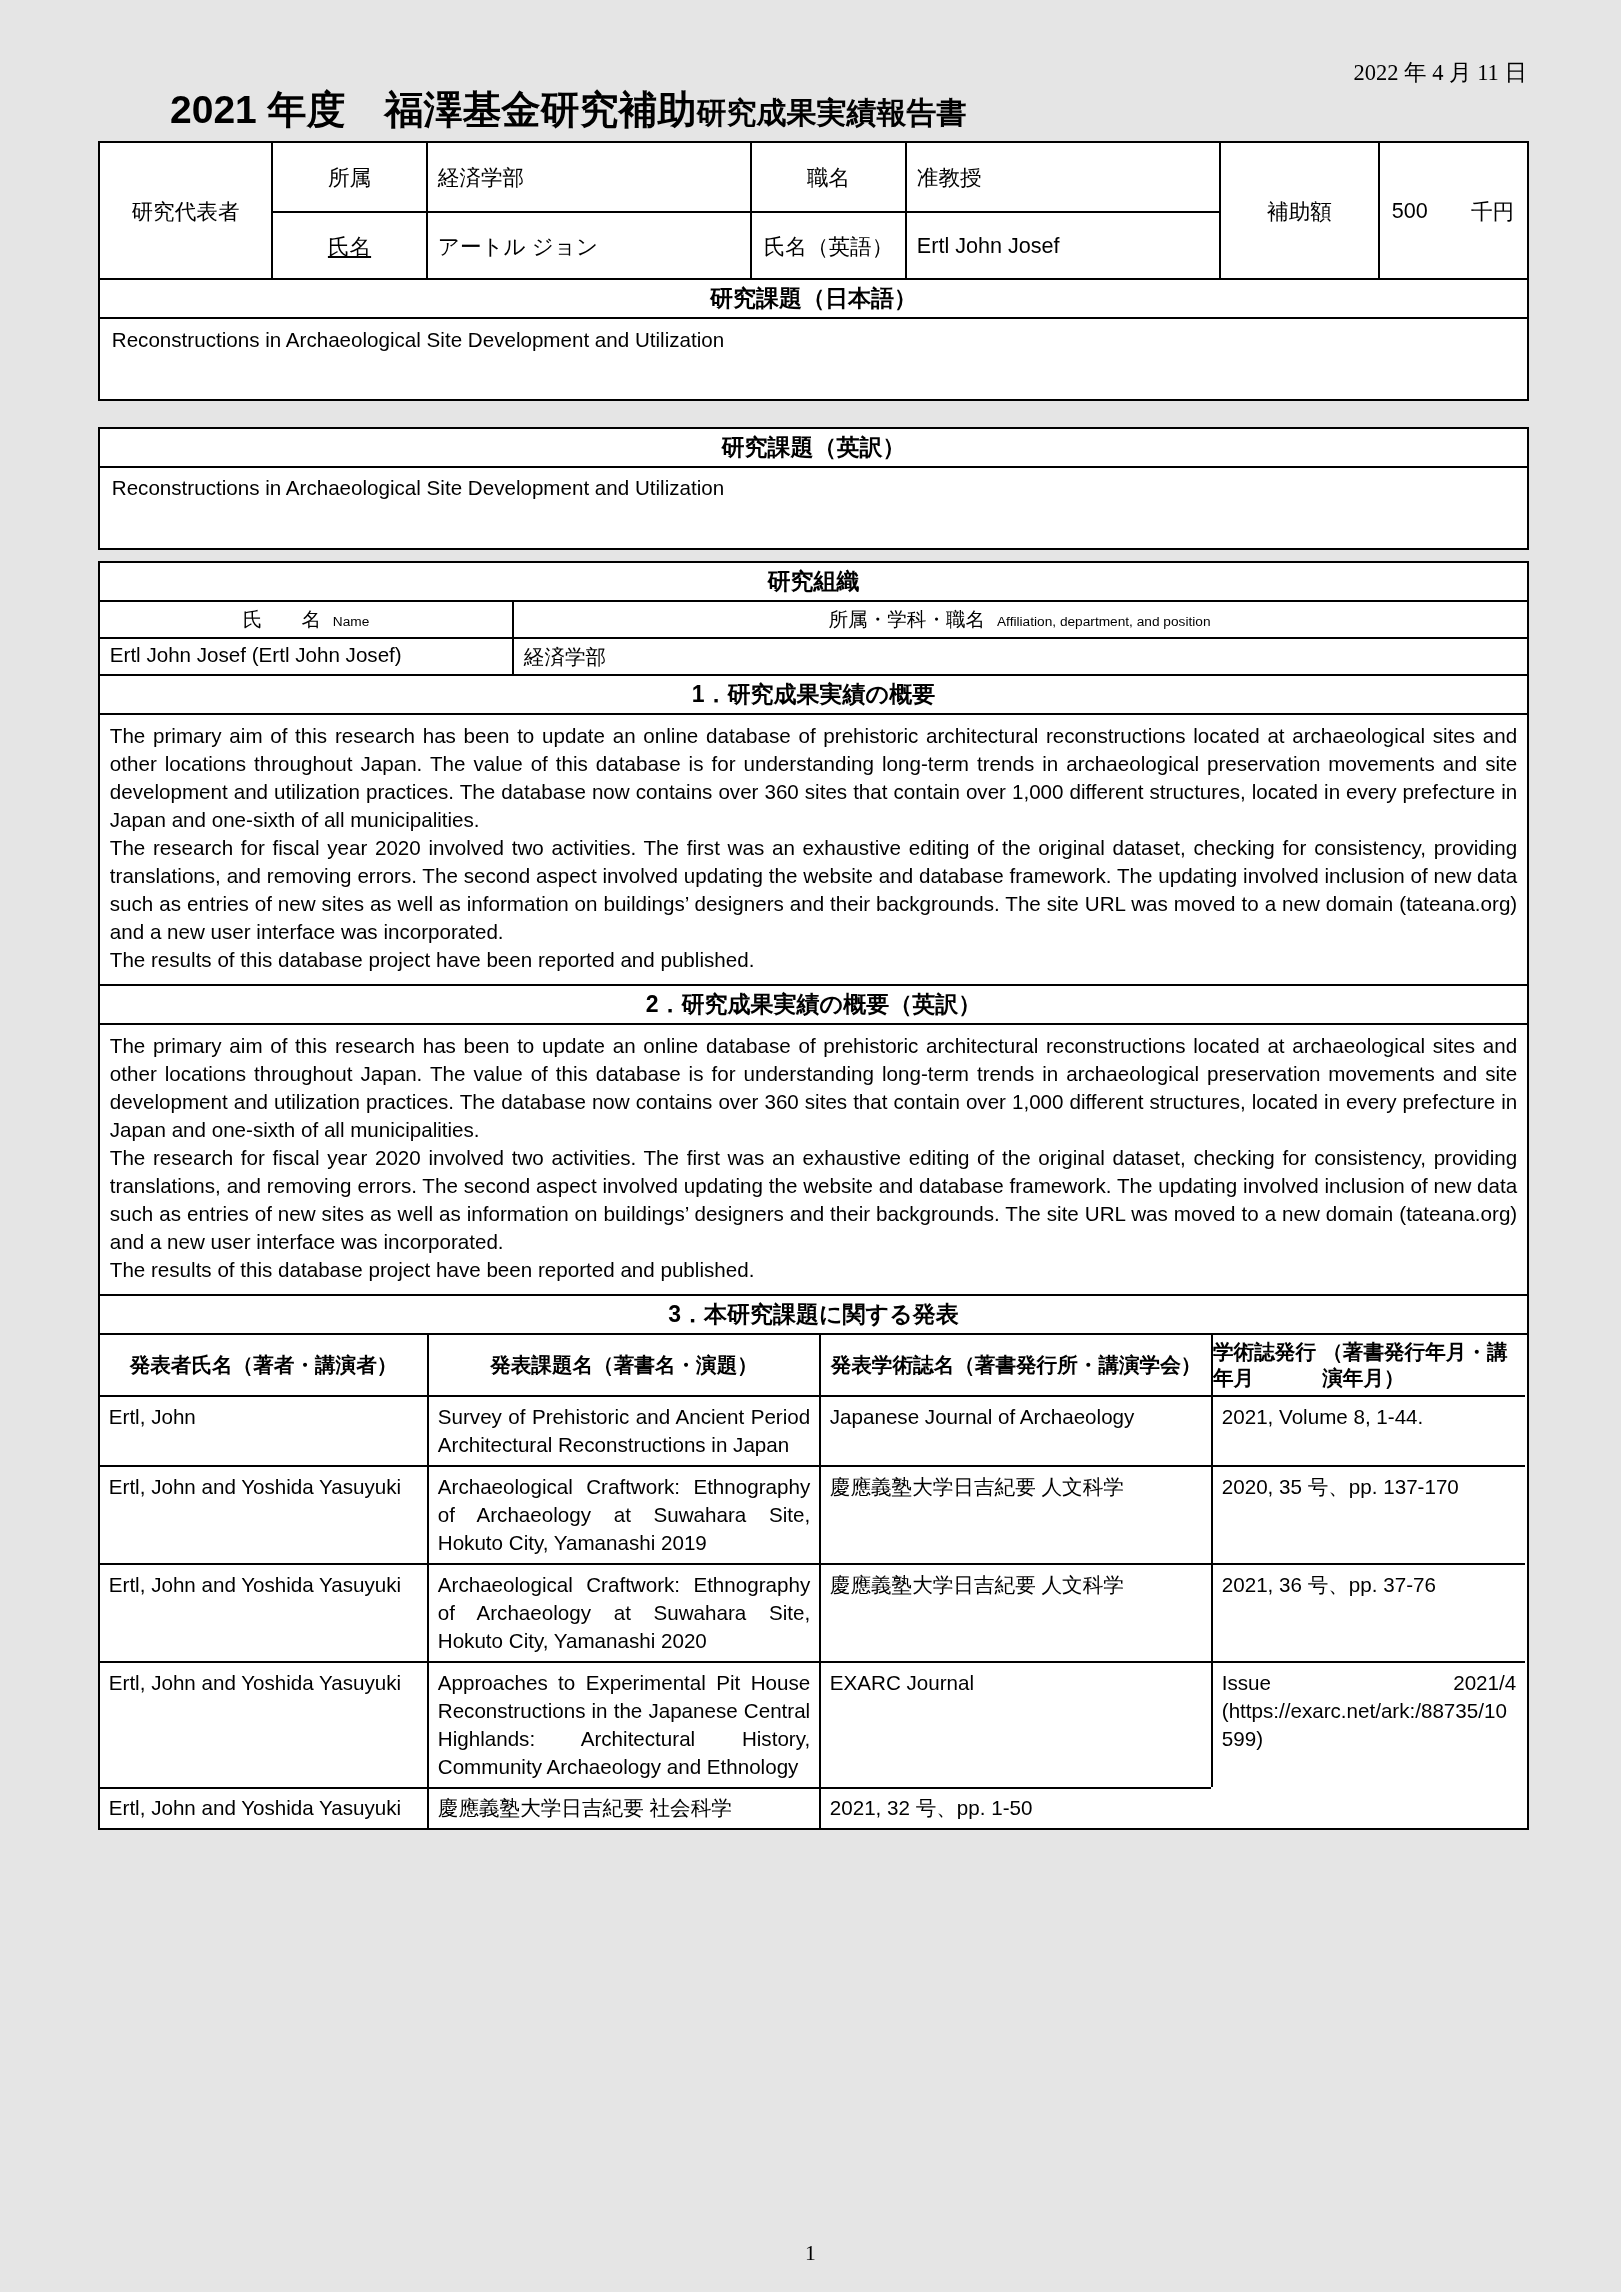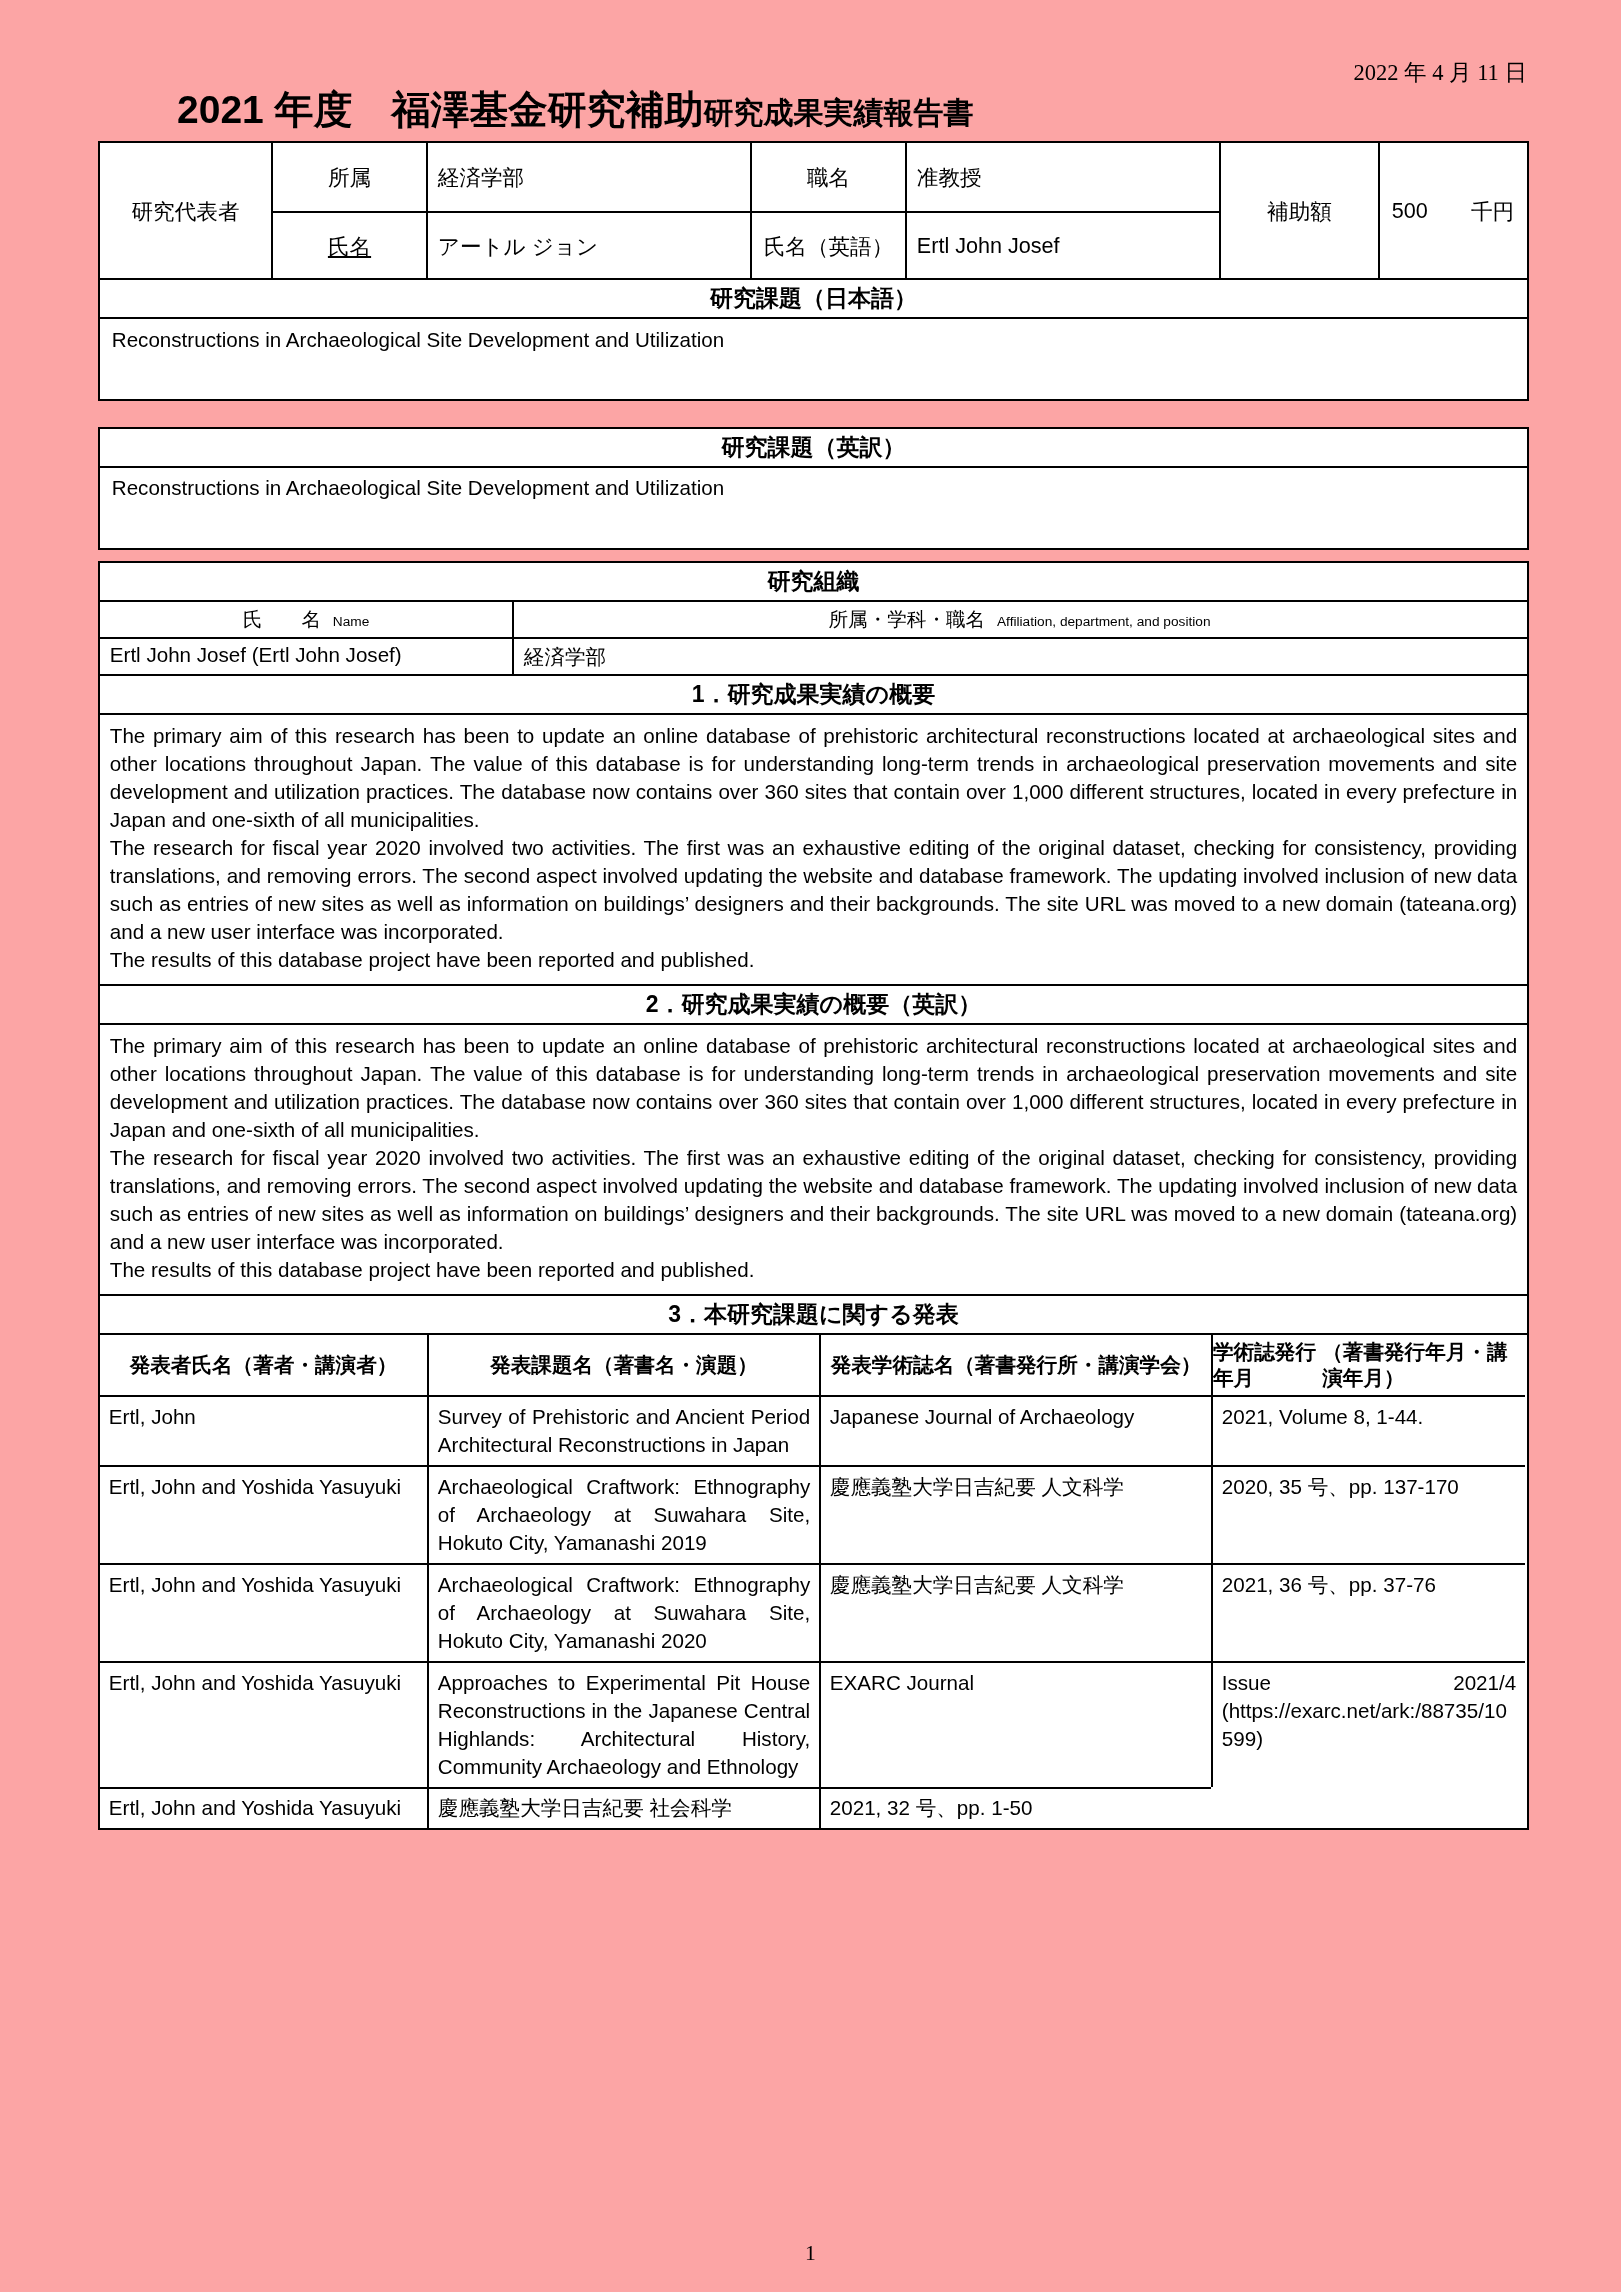--- a/index.html
+++ b/index.html
@@ -1,26 +1,26 @@
 <!DOCTYPE html>
 <html><head>
 <meta charset="utf-8">
 <style>
   * { margin:0; padding:0; box-sizing:border-box; }
   html,body { background:#ffffff; }
   .page {
-    width:1621px; height:2293px; position:relative; background:#fca5a5; color:#000;
+    width:1621px; height:2293px; position:relative; background:#e5e5e5; color:#000;
     font-family:"Liberation Sans","DejaVu Sans",sans-serif; overflow:hidden;
   }
   .content { position:absolute; left:98px; top:57px; width:1431px; }
 
   
   .doc-header { position:relative; height:84px; }
   .doc-date { position:absolute; top:0; right:2px; font-size:22.5px; font-family:"Liberation Serif","DejaVu Serif",serif; }
-  .doc-title { position:absolute; left:79px; bottom:3.9px; font-weight:bold; white-space:nowrap; }
+  .doc-title { position:absolute; left:72px; bottom:3.9px; font-weight:bold; white-space:nowrap; }
   .t-main { font-size:39px; }
   .t-sub  { font-size:30px; }
 
   
   .sec { border:2.9px solid #000; background:#fff; }
   .joined { margin-top:-2.9px; }
   .gap-lg { height:25.5px; }
   .gap-sm { height:11.8px; }
   .sec-header {
     display:flex; align-items:center; justify-content:center;

